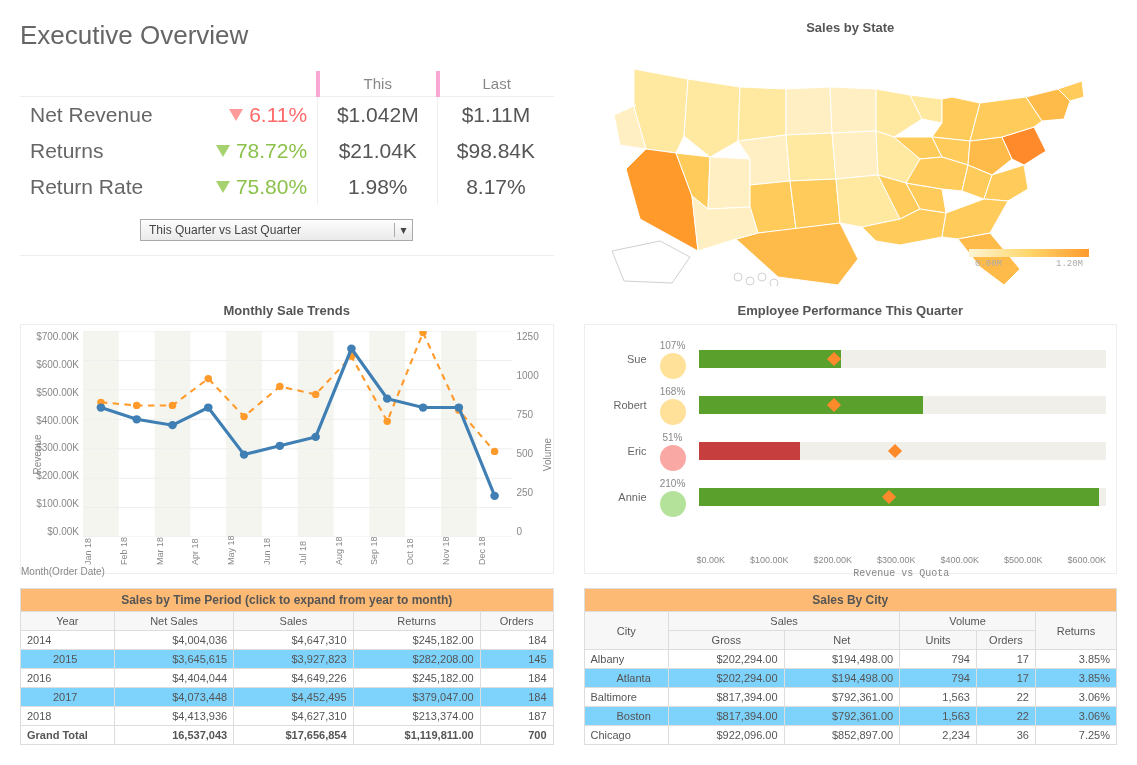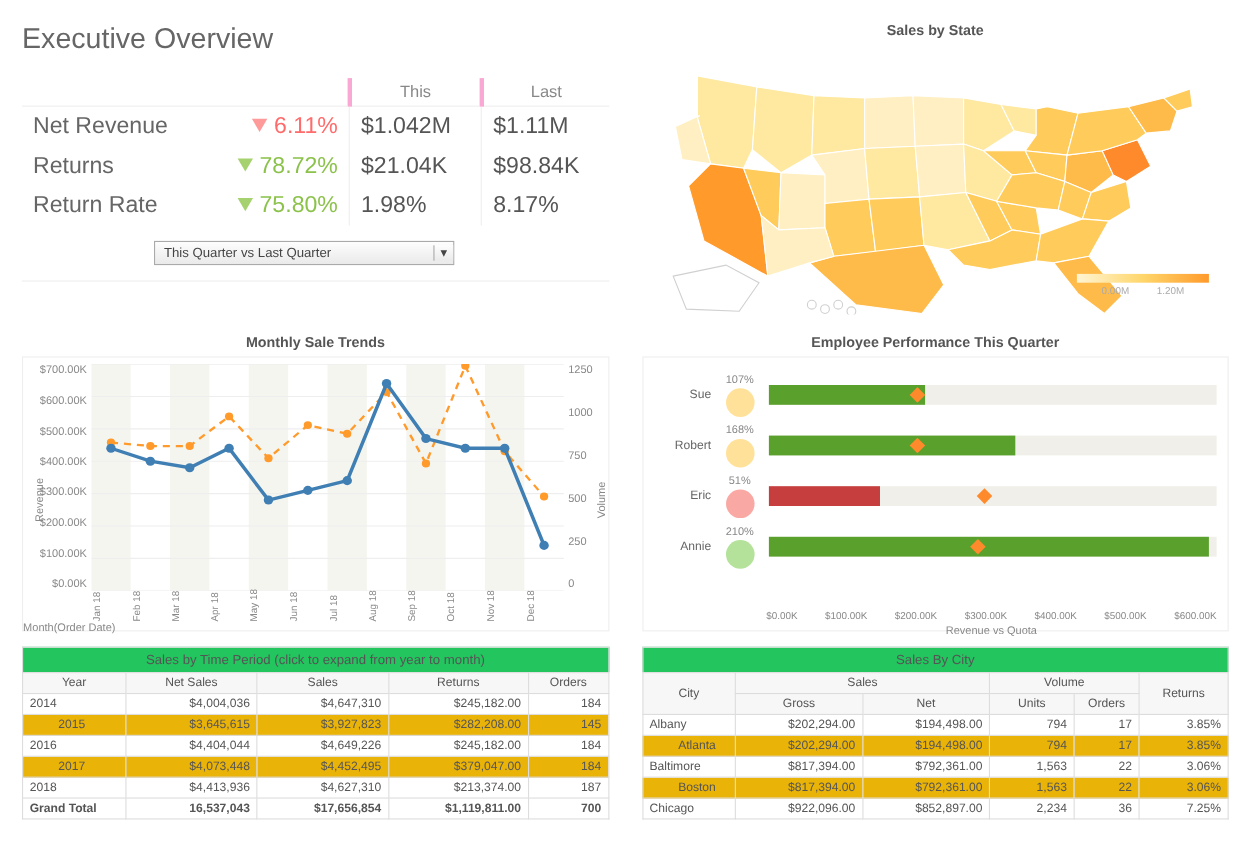--- a/index.html
+++ b/index.html
@@ -24,21 +24,21 @@
   .kpi-table { width: 100%; border-collapse: collapse; }
   .kpi-table th {
     font-weight: 400; font-size: 15px; color: #888;
     padding: 4px 10px; border-bottom: 1px solid #eee;
   }
   .kpi-table th.bl { border-left: 4px solid #f9a8d4; }
   .kpi-table td { font-size: 21px; padding: 6px 10px; }
   .kpi-label { color: #666; }
   .kpi-red   { color: #ff6b6b; text-align: right; }
   .kpi-green { color: #8cc24c; text-align: right; }
-  .kpi-val   { color: #555; text-align: left; border-left: 1px solid #eee; }
+  .kpi-val   { color: #555; text-align: center; border-left: 1px solid #eee; }
   .arrow { display: inline-block; width: 0; height: 0;
     border-left: 7px solid transparent; border-right: 7px solid transparent;
     margin-right: 6px; vertical-align: 1px;}
   .arrow.down-r { border-top: 12px solid #ff9a9a; }
   .arrow.down-g { border-top: 12px solid #a5d26e; }
   .selector {
     margin: 14px 0 0 120px;
     display: inline-flex; align-items: center;
     border: 1px solid #aaa;
     background: linear-gradient(#fdfdfd, #eaeaea);
@@ -54,22 +54,22 @@
 
   
   .panel { }
   .p-title { text-align: center; font-size: 13px; font-weight: bold; color: #555;
     margin-bottom: 6px; }
 
   
   .map-wrap { text-align: center; position: relative; }
   .map-wrap svg { width: 520px; height: 245px; }
   .map-legend {
-    position: absolute; right: 18px; bottom: 20px;
-    font-size: 9px; color: #aaa; text-align: center;
+    position: absolute; right: 28px; bottom: 20px;
+    font-size: 9px; color: #aaa; text-align: center; font-family: Liberation Mono, monospace;
   }
   .map-legend .bar { width: 120px; height: 8px;
     background: linear-gradient(to right,#fff5d4,#ffd66b,#ff9a2b); margin-bottom: 2px;}
 
   
   .trend-chart { position: relative; height: 250px;
     background: #fff; border: 1px solid #eee; padding: 20px; }
   .t-axis-l, .t-axis-r { position: absolute; top: 6px; bottom: 36px;
     display: flex; flex-direction: column; justify-content: space-between;
     font-size: 10px; color: #888; }
@@ -93,32 +93,32 @@
   .bc-dot-wrap { width:52px; text-align:center; }
   .bc-dot { display:inline-block; border-radius:50%; width:26px; height:26px; vertical-align:middle;}
   .bc-pct { font-size:10px; color:#888; display:block; margin-bottom:2px; }
   .bc-track { flex:1; position:relative; background:#f1efe9; height:18px; }
   .bc-bar { position:absolute; top:0; bottom:0; left:0; }
   .bc-mark { position:absolute; top:50%; width:10px; height:10px;
     background:#ff8a2b; transform: translate(-50%,-50%) rotate(45deg);}
   .bc-x { position:absolute; left:112px; right:10px; bottom:8px;
     display:flex; font-size:9px; color:#888; justify-content:space-between;}
   .bc-xlabel { position:absolute; left:112px; right:10px; bottom:-6px;
-    text-align:center; font-size:10px; color:#888;}
+    text-align:center; font-size:10px; color:#888;font-family:Liberation Mono, monospace;}
 
   
   table.data { width:100%; border-collapse:collapse; font-size:11px; color:#555;
     background:#fff;}
   table.data th, table.data td { border:1px solid #ddd; padding:3px 6px; }
   table.data th { background:#f7f7f7; font-weight:400; text-align:center;}
   table.data td { text-align:right;}
   table.data td.l { text-align:left;}
-  table.data tr.blue td { background:#eab308;padding-left:32px; }
-  .tbl-title { text-align:center; font-size:12px; font-weight:normal; color:#555;
-    background:#22c55e; border:1px solid #ddd; border-bottom:none; padding:4px;}
+  table.data tr.blue td { background:#7dd3fc;padding-left:32px; }
+  .tbl-title { text-align:center; font-size:12px; font-weight:bold; color:#555;
+    background:#fdba74; border:1px solid #ddd; border-bottom:none; padding:4px;}
   .marker-blue { fill:#3f7fb3; }
 </style>
 </head>
 <body>
 
 <div class="grid">
 
   <div class="panel">
     <div class="kpi-title">Executive Overview</div>
     <table class="kpi-table">

